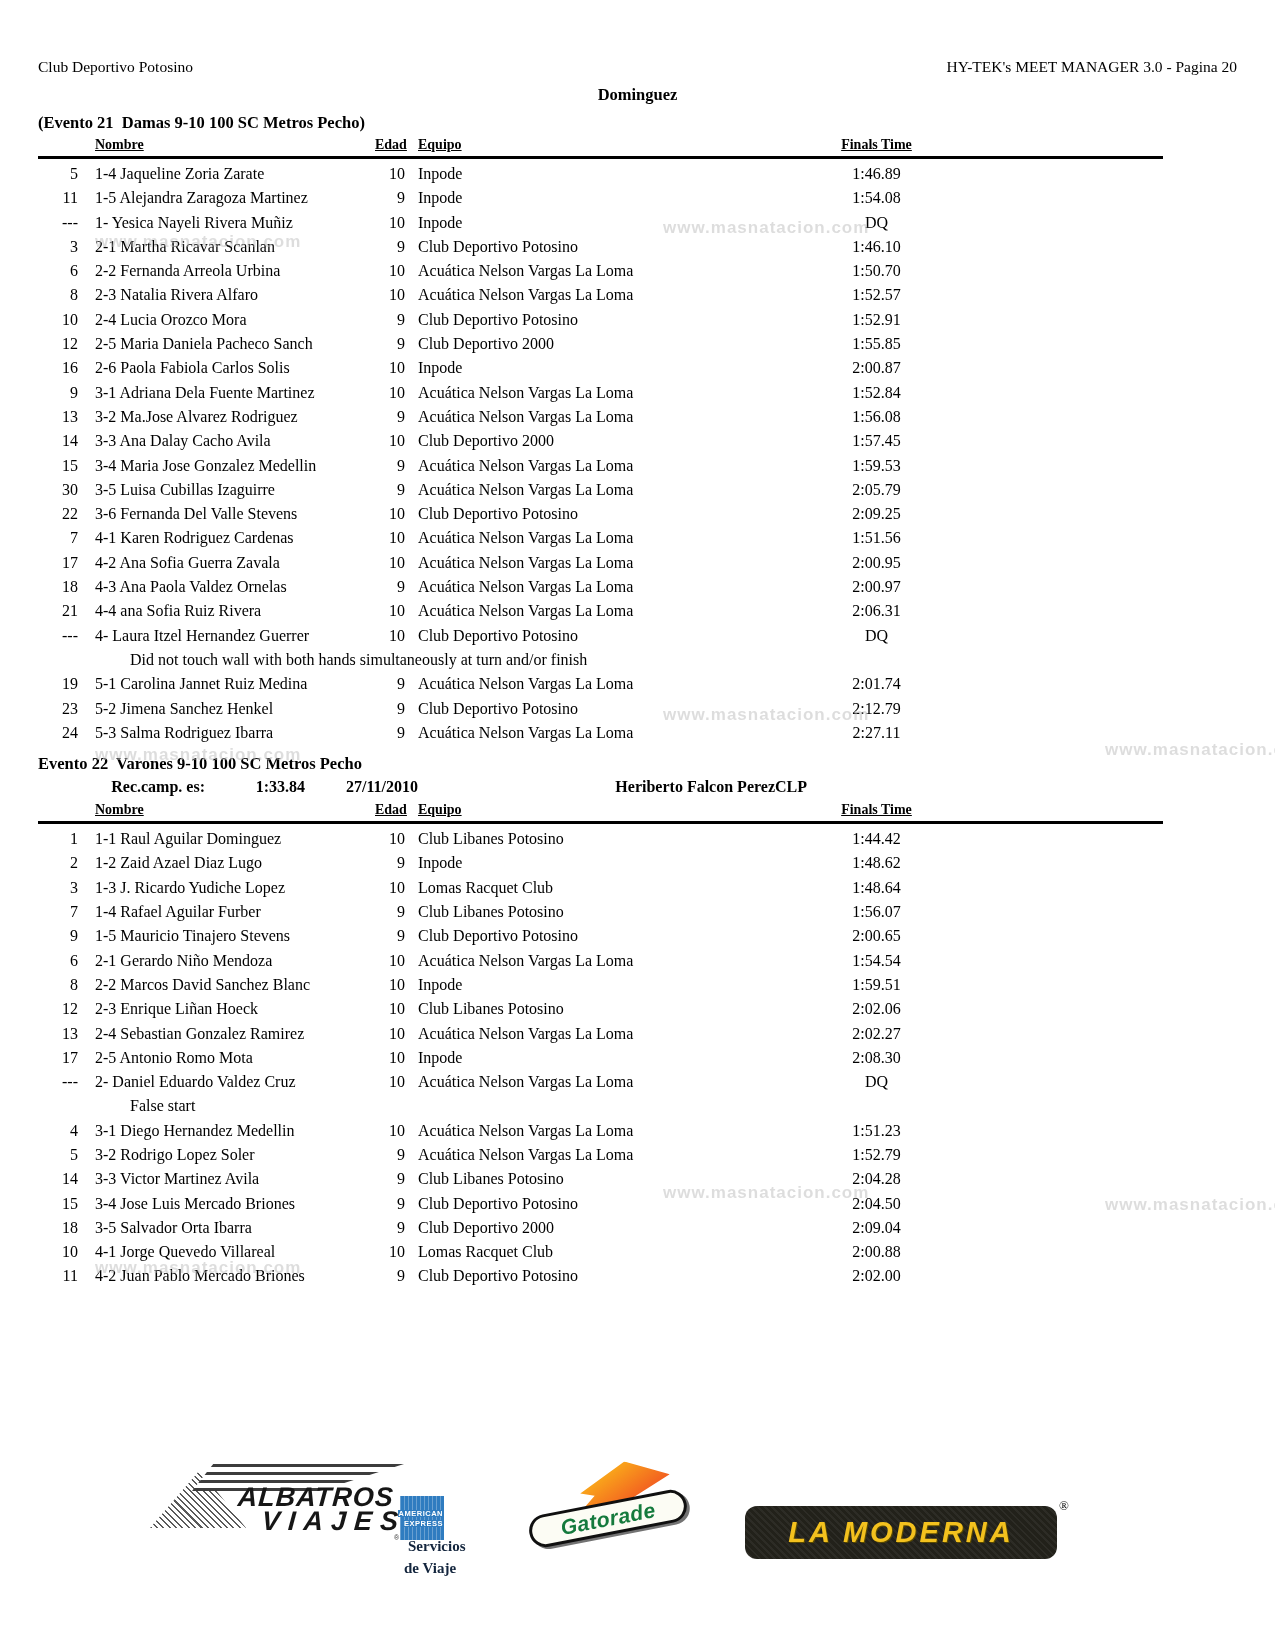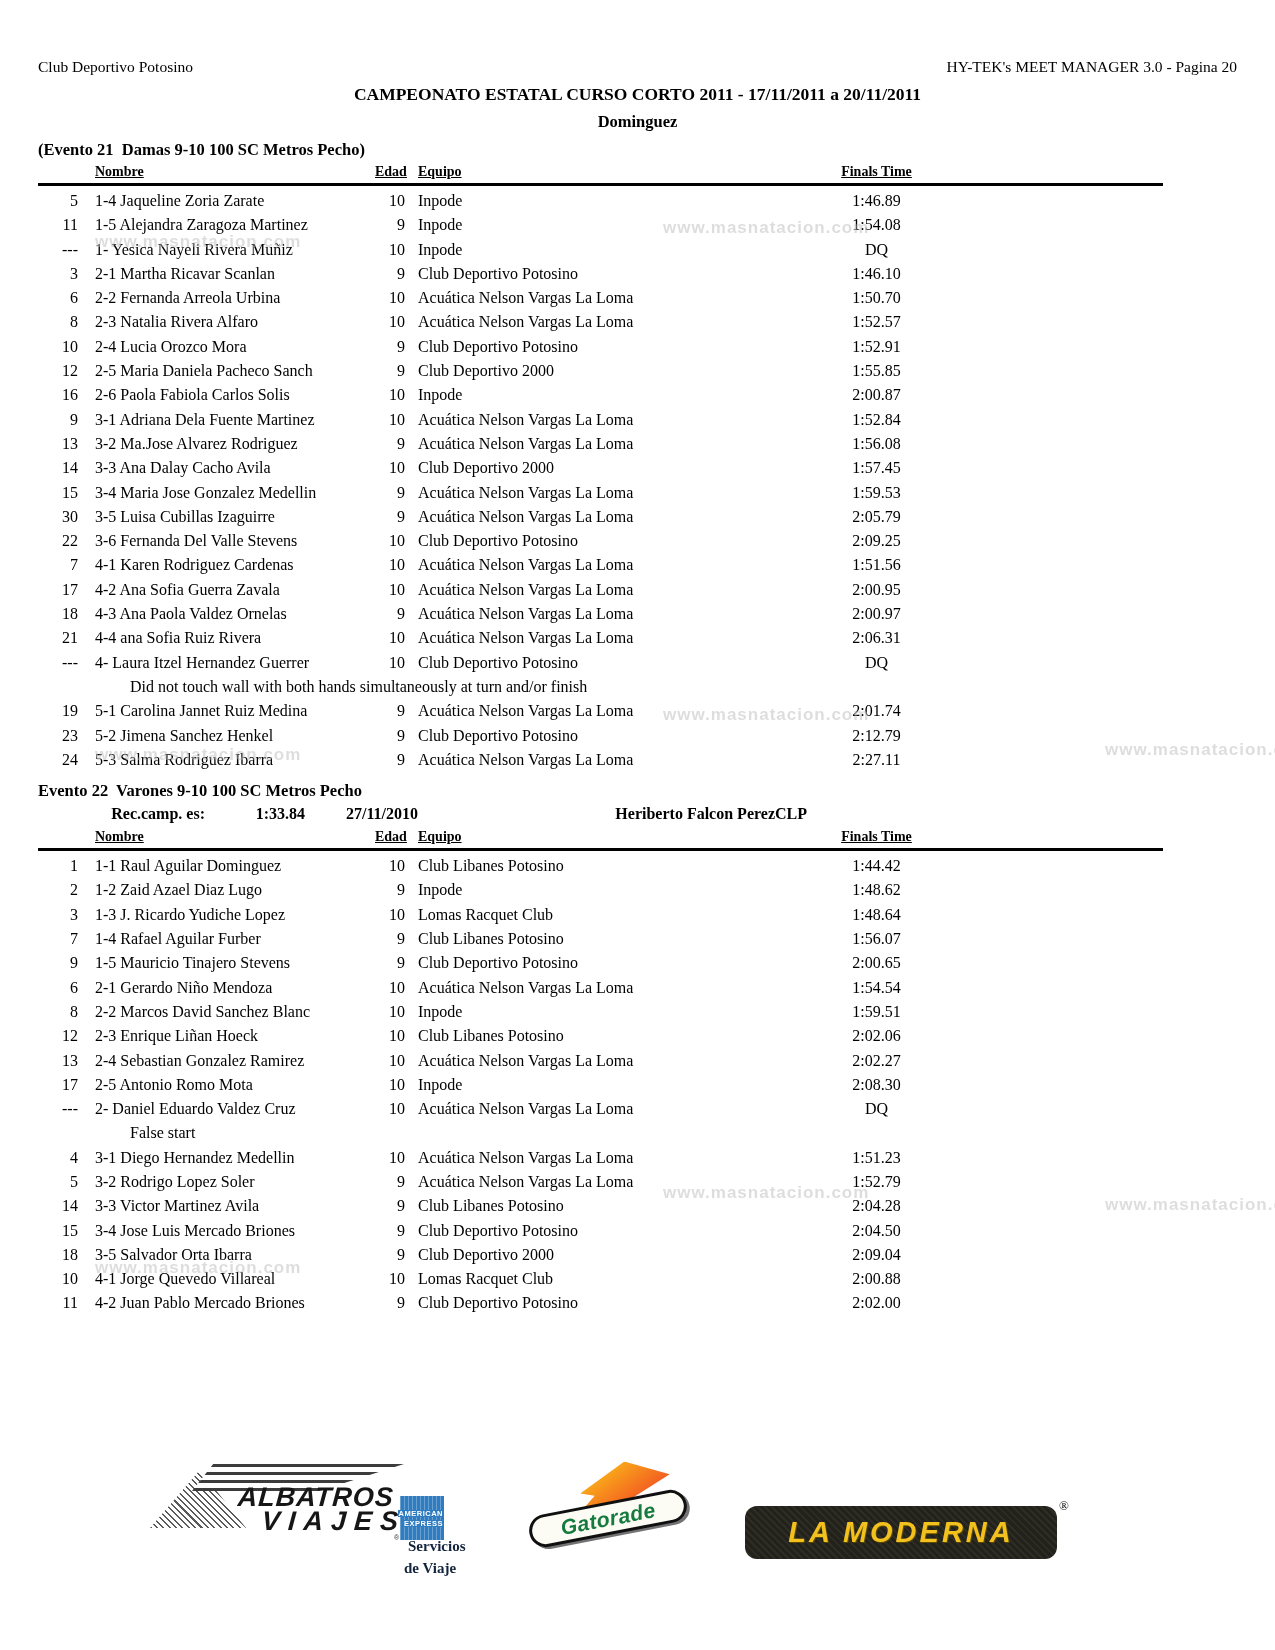--- a/index.html
+++ b/index.html
@@ -84,21 +84,20 @@
 </head>
 <body>
 
 <div class="page">
 
   <div class="content">
     <div class="page-header">
       <span>Club Deportivo Potosino</span>
       <span>HY-TEK's MEET MANAGER 3.0 - Pagina 20</span>
     </div>
-    <div class="title">CAMPEONATO ESTATAL CURSO CORTO 2011 - 17/11/2011 a 20/11/2011</div>
     <div class="subtitle">Dominguez</div>
     <div id="events">
         <div class="event-section">
           <div class="event-heading">(Evento 21  Damas 9-10 100 SC Metros Pecho)</div>
           <div class="result-row cols-row">
             <div class="c-place"></div>
             <div class="c-name">
               <div class="u">Nombre</div>
             </div>
             <div class="c-edad">

